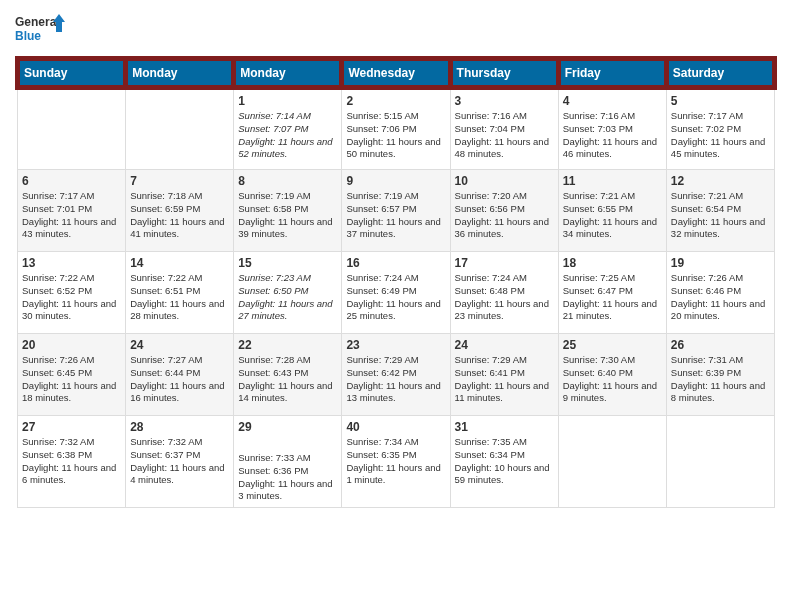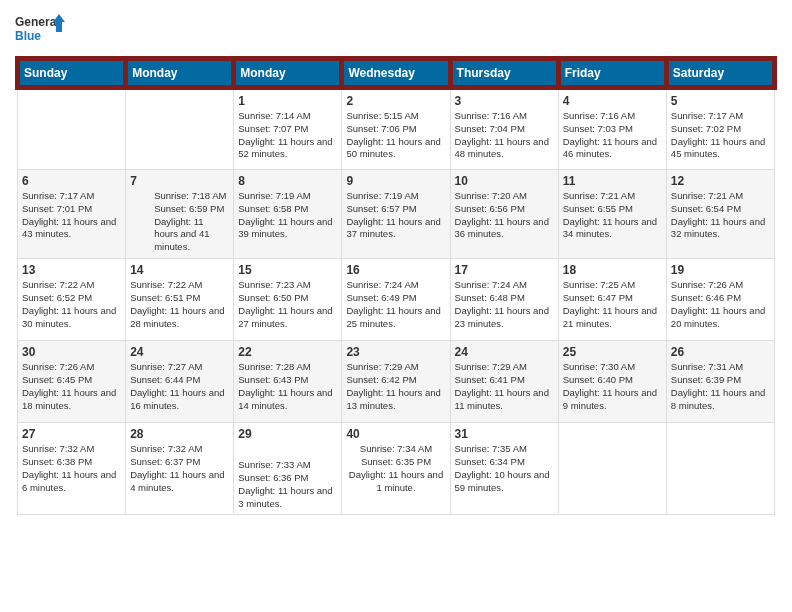--- a/index.html
+++ b/index.html
@@ -109,21 +109,21 @@
           <th>Friday</th>
           <th>Saturday</th>
         </tr>
     </thead>
     <tbody id="calendar-body">
     <tr>
           <td class="empty-cell"></td>
           <td class="empty-cell"></td>
           <td>
             <span class="day-num">1</span>
-            <div class="day-info" style="white-space: pre-line;">Sunrise: 7:14 AM
+            <div class="day-info" style="white-space: pre-line; font-style: italic;">Sunrise: 7:14 AM
 Sunset: 7:07 PM
 Daylight: 11 hours and 52 minutes.</div>
           </td>
           <td>
             <span class="day-num">2</span>
             <div class="day-info" style="white-space: pre-line;">Sunrise: 5:15 AM
 Sunset: 7:06 PM
 Daylight: 11 hours and 50 minutes.</div>
           </td>
           <td>
@@ -147,21 +147,21 @@
         </tr>
         <tr>
           <td>
             <span class="day-num">6</span>
             <div class="day-info" style="white-space: pre-line;">Sunrise: 7:17 AM
 Sunset: 7:01 PM
 Daylight: 11 hours and 43 minutes.</div>
           </td>
           <td>
             <span class="day-num">7</span>
-            <div class="day-info" style="white-space: pre-line; margin-left: 24px;">Sunrise: 7:18 AM
+            <div class="day-info" style="white-space: pre-line;">Sunrise: 7:18 AM
 Sunset: 6:59 PM
 Daylight: 11 hours and 41 minutes.</div>
           </td>
           <td>
             <span class="day-num">8</span>
             <div class="day-info" style="white-space: pre-line;">Sunrise: 7:19 AM
 Sunset: 6:58 PM
 Daylight: 11 hours and 39 minutes.</div>
           </td>
           <td>
@@ -197,21 +197,21 @@
 Daylight: 11 hours and 30 minutes.</div>
           </td>
           <td>
             <span class="day-num">14</span>
             <div class="day-info" style="white-space: pre-line;">Sunrise: 7:22 AM
 Sunset: 6:51 PM
 Daylight: 11 hours and 28 minutes.</div>
           </td>
           <td>
             <span class="day-num">15</span>
-            <div class="day-info" style="white-space: pre-line;">Sunrise: 7:23 AM
+            <div class="day-info" style="white-space: pre-line; font-style: italic;">Sunrise: 7:23 AM
 Sunset: 6:50 PM
 Daylight: 11 hours and 27 minutes.</div>
           </td>
           <td>
             <span class="day-num">16</span>
             <div class="day-info" style="white-space: pre-line;">Sunrise: 7:24 AM
 Sunset: 6:49 PM
 Daylight: 11 hours and 25 minutes.</div>
           </td>
           <td>
@@ -228,21 +228,21 @@
           </td>
           <td>
             <span class="day-num">19</span>
             <div class="day-info" style="white-space: pre-line;">Sunrise: 7:26 AM
 Sunset: 6:46 PM
 Daylight: 11 hours and 20 minutes.</div>
           </td>
         </tr>
         <tr>
           <td>
-            <span class="day-num">30</span>
+            <span class="day-num">20</span>
             <div class="day-info" style="white-space: pre-line;">Sunrise: 7:26 AM
 Sunset: 6:45 PM
 Daylight: 11 hours and 18 minutes.</div>
           </td>
           <td>
             <span class="day-num">24</span>
             <div class="day-info" style="white-space: pre-line;">Sunrise: 7:27 AM
 Sunset: 6:44 PM
 Daylight: 11 hours and 16 minutes.</div>
           </td>
@@ -291,21 +291,21 @@
 Daylight: 11 hours and 4 minutes.</div>
           </td>
           <td>
             <span class="day-num">29</span>
             <div class="day-info" style="white-space: pre-line; margin-top: 18px;">Sunrise: 7:33 AM
 Sunset: 6:36 PM
 Daylight: 11 hours and 3 minutes.</div>
           </td>
           <td>
             <span class="day-num">40</span>
-            <div class="day-info" style="white-space: pre-line; text-align: center;">Sunrise: 7:34 AM
+            <div class="day-info" style="white-space: pre-line;">Sunrise: 7:34 AM
 Sunset: 6:35 PM
 Daylight: 11 hours and 1 minute.</div>
           </td>
           <td>
             <span class="day-num">31</span>
             <div class="day-info" style="white-space: pre-line;">Sunrise: 7:35 AM
 Sunset: 6:34 PM
 Daylight: 10 hours and 59 minutes.</div>
           </td>
           <td class="empty-cell"></td>

